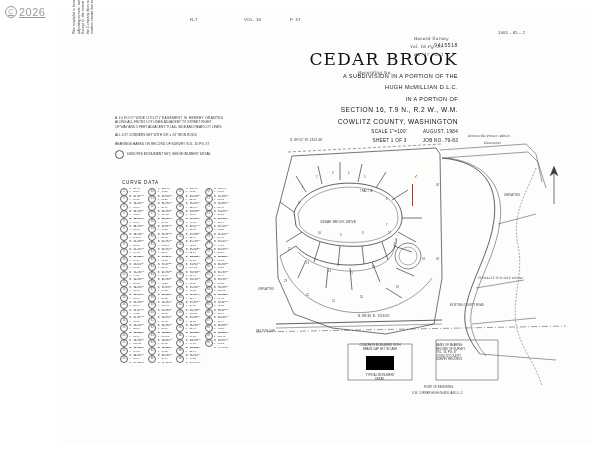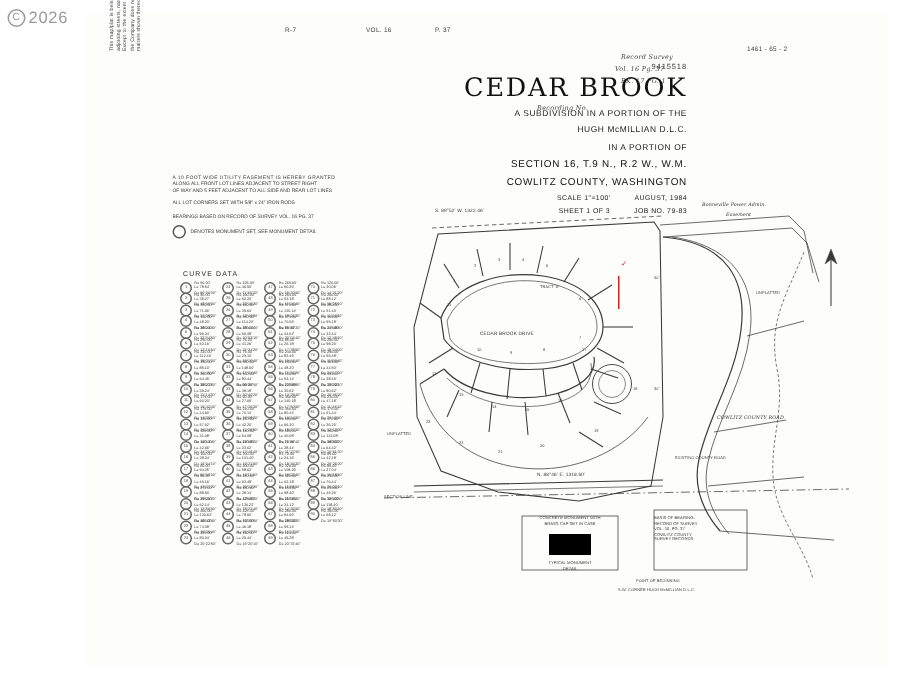--- a/index.html
+++ b/index.html
@@ -25,20 +25,21 @@
     position: absolute;
     top: 6px;
     left: 5px;
     font-size: 11px;
     color: #9a9a9a;
     letter-spacing: 0.5px;
     font-family: "Liberation Sans", sans-serif;
     display: flex;
     align-items: flex-end;
     gap: 2px;
+    text-decoration: underline;
   }
   .watermark .c {
     display: inline-block;
     width: 10px;
     height: 10px;
     border: 1px solid #9a9a9a;
     border-radius: 50%;
     font-size: 7px;
     line-height: 10px;
     text-align: center;

